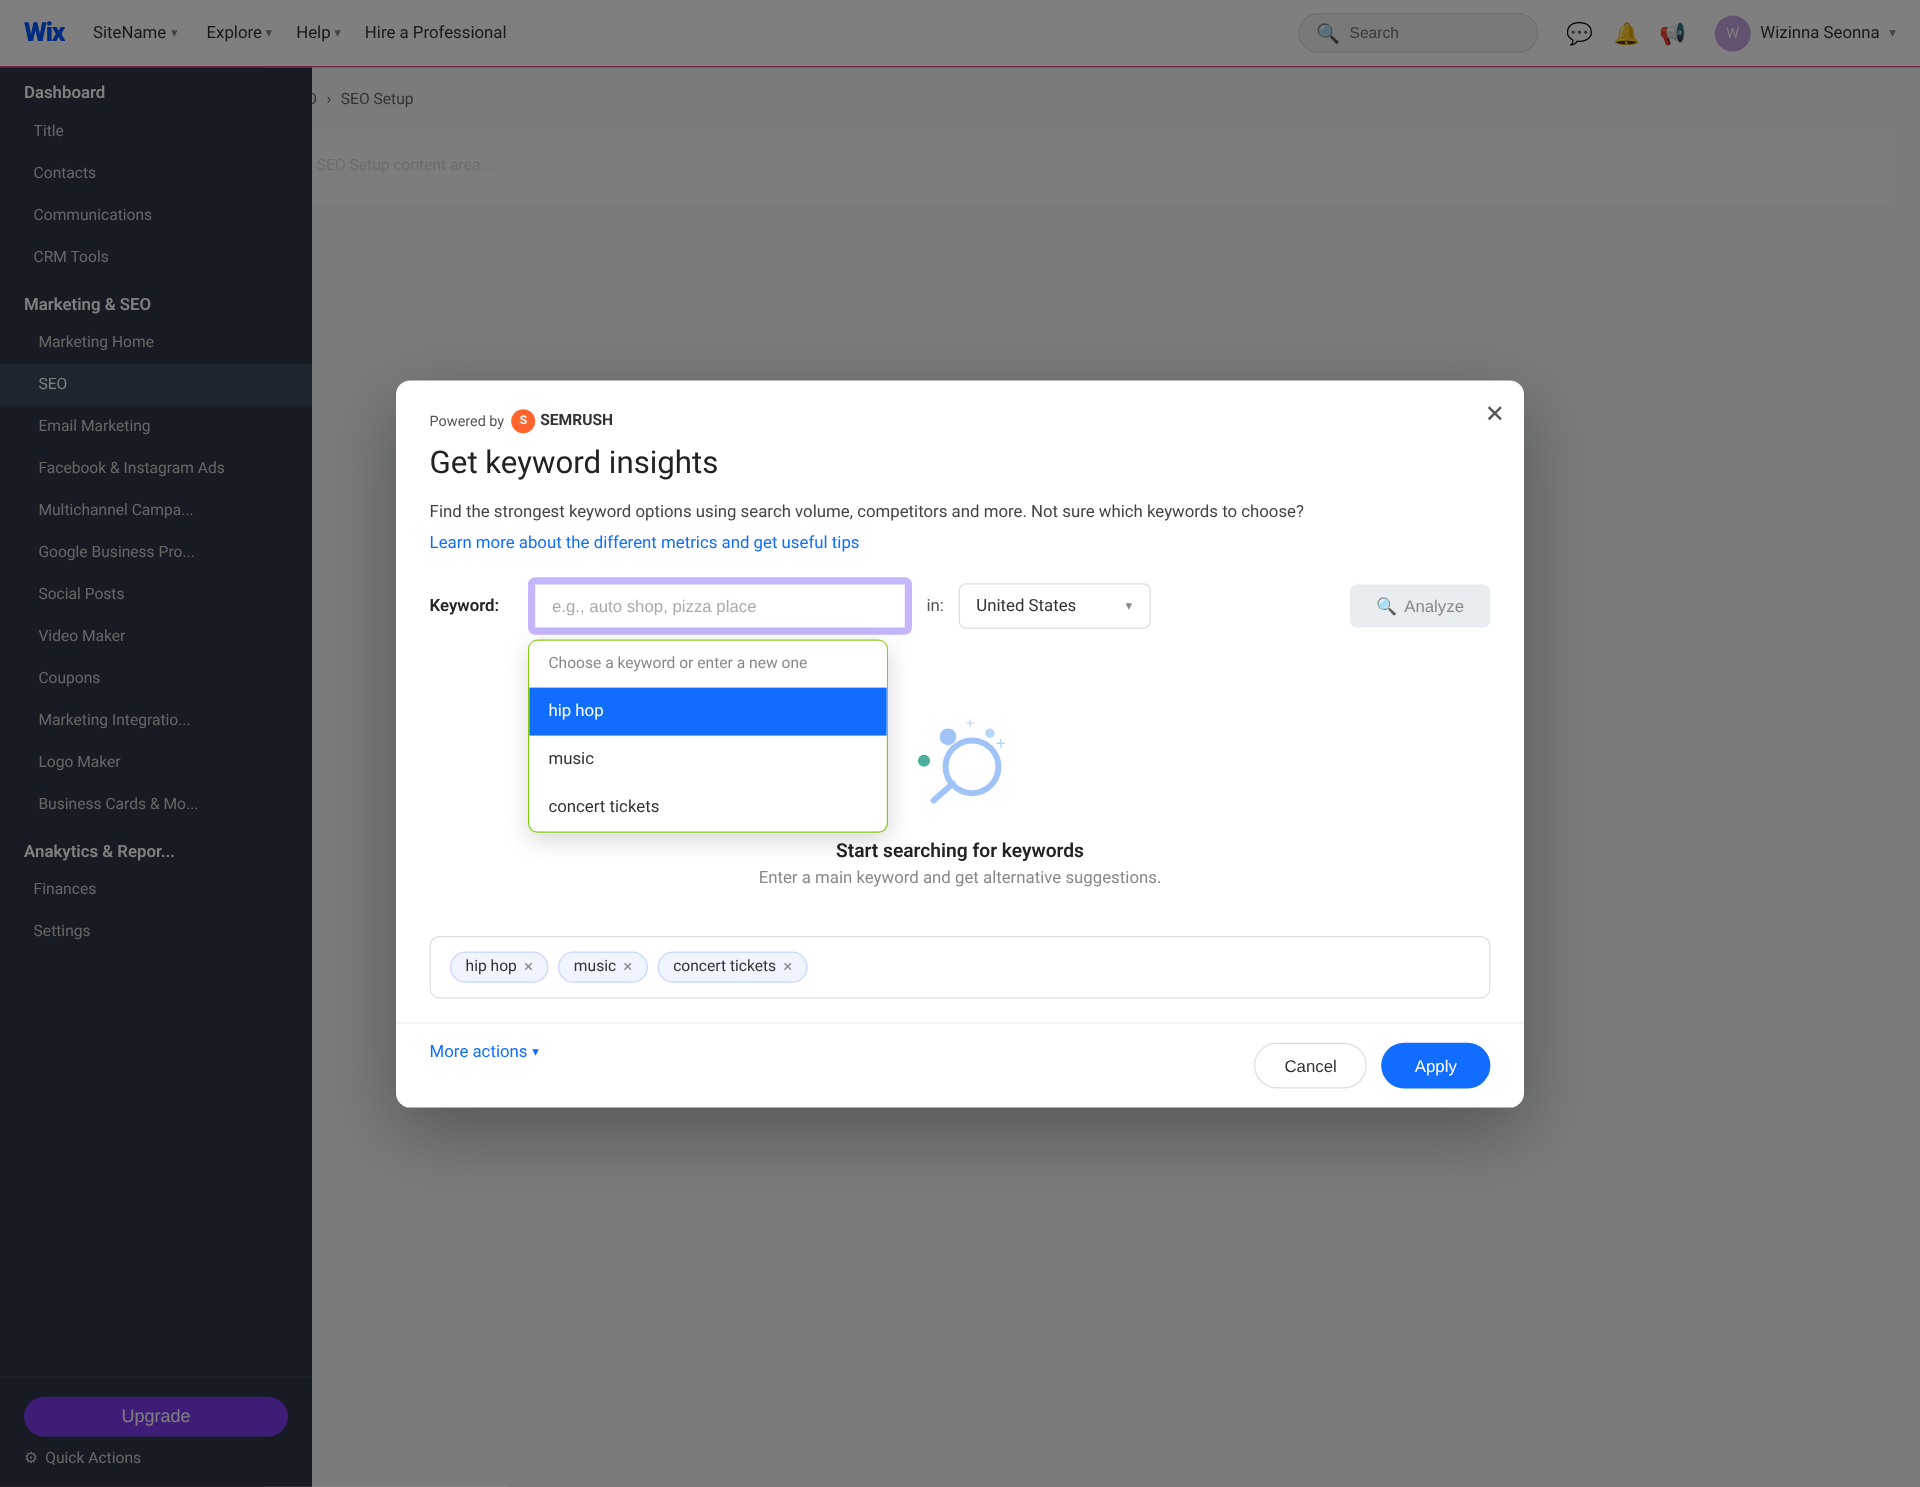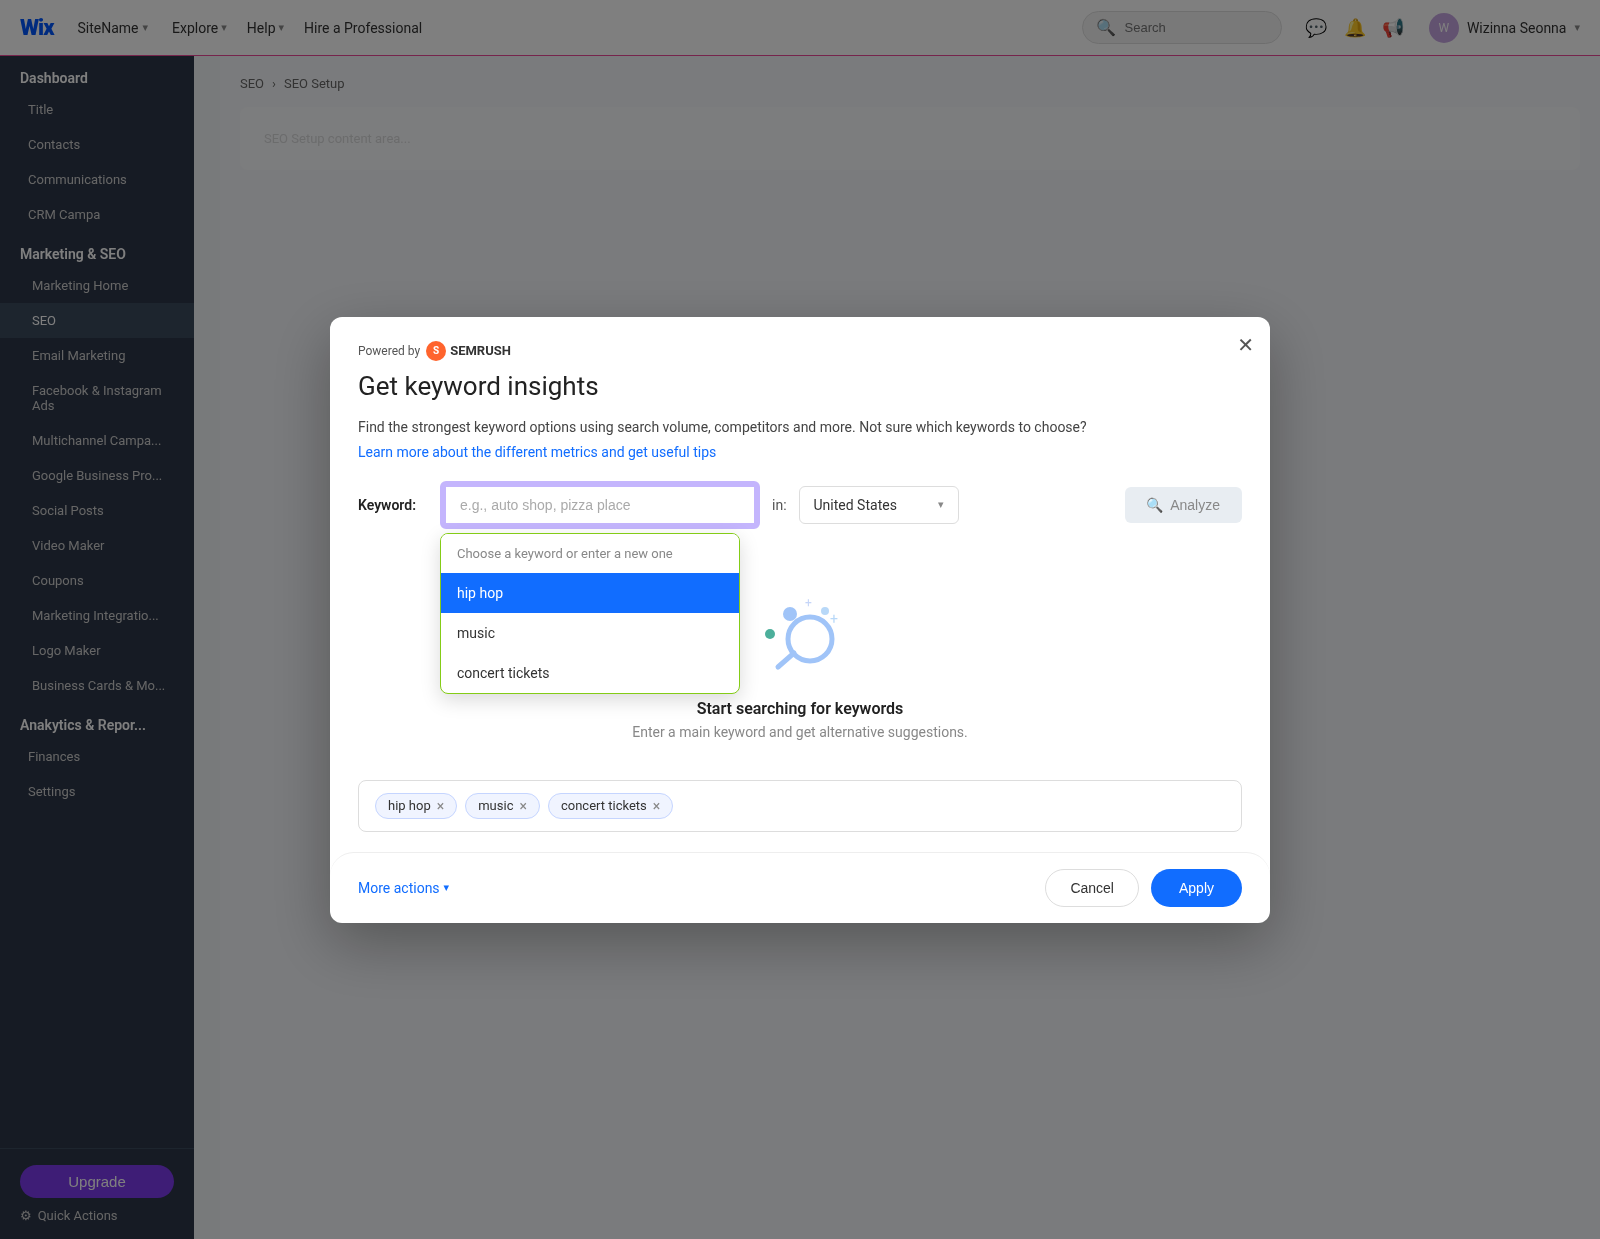--- a/index.html
+++ b/index.html
@@ -18,21 +18,21 @@
     .nav-link.hire { font-size: 14px; color: #333; }
     .nav-search { margin-left: auto; background: #f3f3f3; border: 1px solid #ddd; border-radius: 20px; padding: 6px 14px; display: flex; align-items: center; gap: 8px; width: 200px; }
     .nav-search input { background: transparent; border: none; outline: none; font-size: 13px; width: 150px; }
     .nav-icons { display: flex; gap: 16px; align-items: center; }
     .nav-icon { font-size: 18px; color: #555; cursor: pointer; }
     .nav-user { display: flex; align-items: center; gap: 8px; cursor: pointer; font-size: 14px; color: #333; }
     .nav-avatar { width: 30px; height: 30px; border-radius: 50%; background: #c5a5e0; display: flex; align-items: center; justify-content: center; font-size: 12px; color: #fff; }
 
     
     .sidebar {
-      position: fixed; top: 56px; left: 0; bottom: 0; width: 194px;
+      position: fixed; top: 56px; left: 0; bottom: 0; width: 260px;
       background: #2d3748; color: #ccc; overflow-y: auto; z-index: 5;
     }
     .sidebar-item { padding: 10px 28px; font-size: 13px; cursor: pointer; color: #ccc; }
     .sidebar-item.section-header { font-size: 14px; font-weight: 600; color: #fff; padding: 14px 20px 6px; }
     .sidebar-item.sub { padding-left: 32px; font-size: 13px; }
     .sidebar-item.active { color: #fff; background: #3a4a5c; }
     .sidebar-bottom { position: absolute; bottom: 0; left: 0; right: 0; padding: 16px 20px; border-top: 1px solid #3a4a5c; }
     .upgrade-btn { background: #7c3aed; color: #fff; border: none; border-radius: 20px; padding: 8px 20px; font-size: 15px; cursor: pointer; width: 100%; margin-bottom: 10px; }
     .quick-actions { color: #ccc; font-size: 13px; display: flex; align-items: center; gap: 6px; cursor: pointer; }
 
@@ -122,21 +122,21 @@
     .keyword-tag {
       background: #f0f4ff; border: 1px solid #c5d5ff; border-radius: 20px;
       padding: 4px 12px; font-size: 13px; color: #333;
       display: flex; align-items: center; gap: 6px;
     }
     .tag-remove { color: #888; cursor: pointer; font-size: 14px; }
 
     
     .modal-footer {
       padding: 16px 28px; border-top: 1px solid #eee;
-      display: flex; align-items: center; justify-content: space-between; border-radius: 24px;
+      display: flex; align-items: flex-start; justify-content: space-between;
     }
     .more-actions { color: #116dff; font-size: 14px; cursor: pointer; display: flex; align-items: center; gap: 4px; }
     .footer-btns { display: flex; gap: 12px; }
     .cancel-btn {
       border: 1px solid #ddd; background: #fff; border-radius: 24px;
       padding: 10px 24px; font-size: 14px; color: #333; cursor: pointer;
     }
     .apply-btn {
       background: #116dff; color: #fff; border: none; border-radius: 24px;
       padding: 10px 28px; font-size: 14px; cursor: pointer; font-weight: 500;
@@ -178,21 +178,21 @@
     <span>Wizinna Seonna</span>
     <span style="font-size:11px;color:#888;">▾</span>
   </div>
 </div>
 
 <div class="sidebar">
   <div class="sidebar-item section-header">Dashboard</div>
   <div class="sidebar-item">Title</div>
   <div class="sidebar-item">Contacts</div>
   <div class="sidebar-item">Communications</div>
-  <div class="sidebar-item">CRM Campa</div>
+  <div class="sidebar-item">CRM Tools</div>
   <div class="sidebar-item section-header">Marketing &amp; SEO</div>
   <div class="sidebar-item sub">Marketing Home</div>
   <div class="sidebar-item sub active">SEO</div>
   <div class="sidebar-item sub">Email Marketing</div>
   <div class="sidebar-item sub">Facebook &amp; Instagram Ads</div>
   <div class="sidebar-item sub">Multichannel Campa...</div>
   <div class="sidebar-item sub">Google Business Pro...</div>
   <div class="sidebar-item sub">Social Posts</div>
   <div class="sidebar-item sub">Video Maker</div>
   <div class="sidebar-item sub">Coupons</div>

